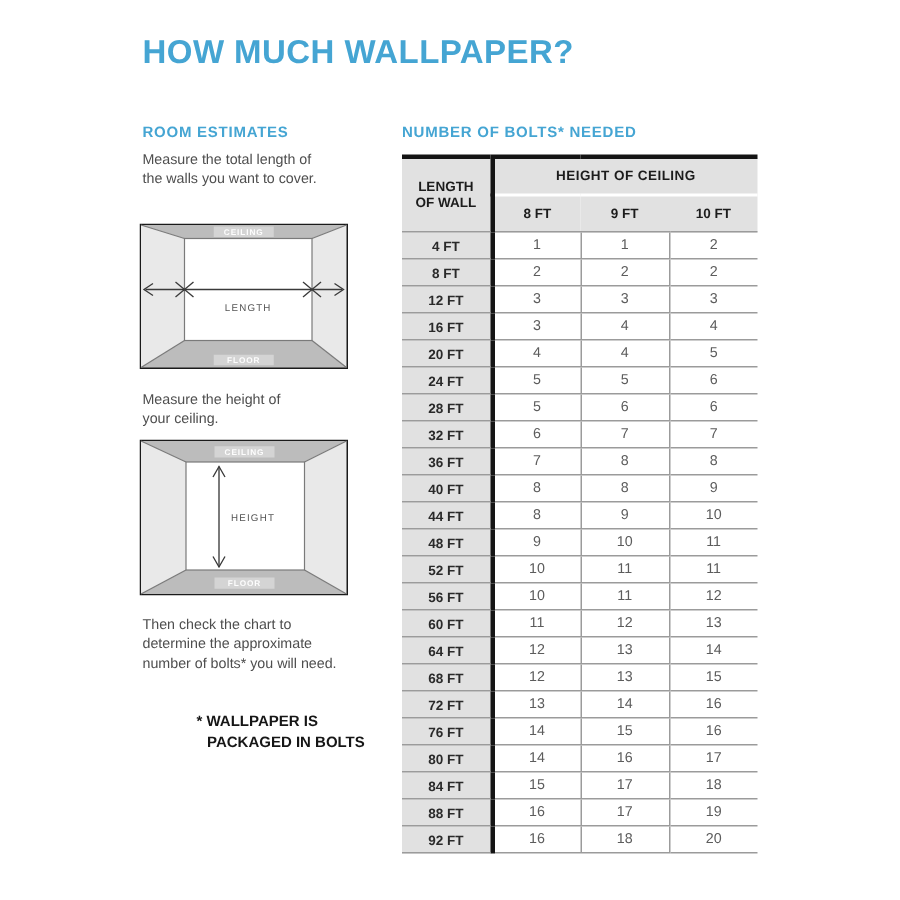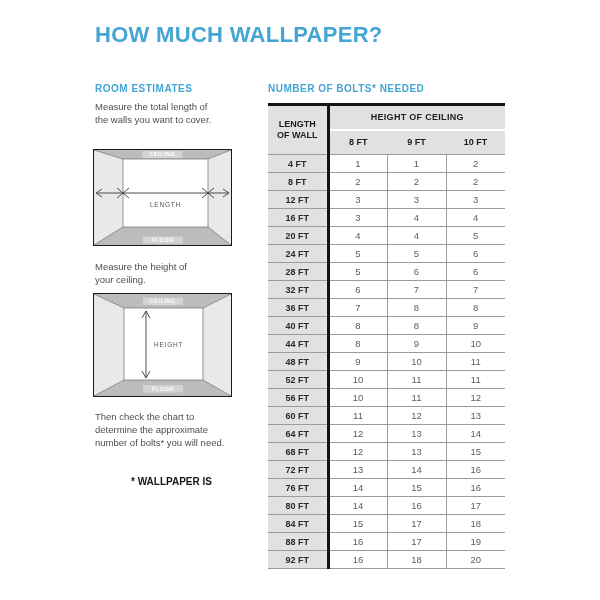--- a/index.html
+++ b/index.html
@@ -152,20 +152,21 @@
     </g>
     <text class="measure-label" x="61" y="54">HEIGHT</text>
   </svg>
 
   <p class="step step-3">Then check the chart to
 determine the approximate
 number of bolts* you will need.</p>
 
   <p class="bold-note note-1">
     <span>* WALLPAPER IS</span>
+    <span class="indent">PACKAGED IN BOLTS</span>
   </p>
 
   <h2 class="section-heading table-heading">NUMBER OF BOLTS* NEEDED</h2>
 
   <div class="table-wrap">
     <table>
       <colgroup>
         <col style="width:60px">
           <col style="width:59px">
           <col style="width:59px">

